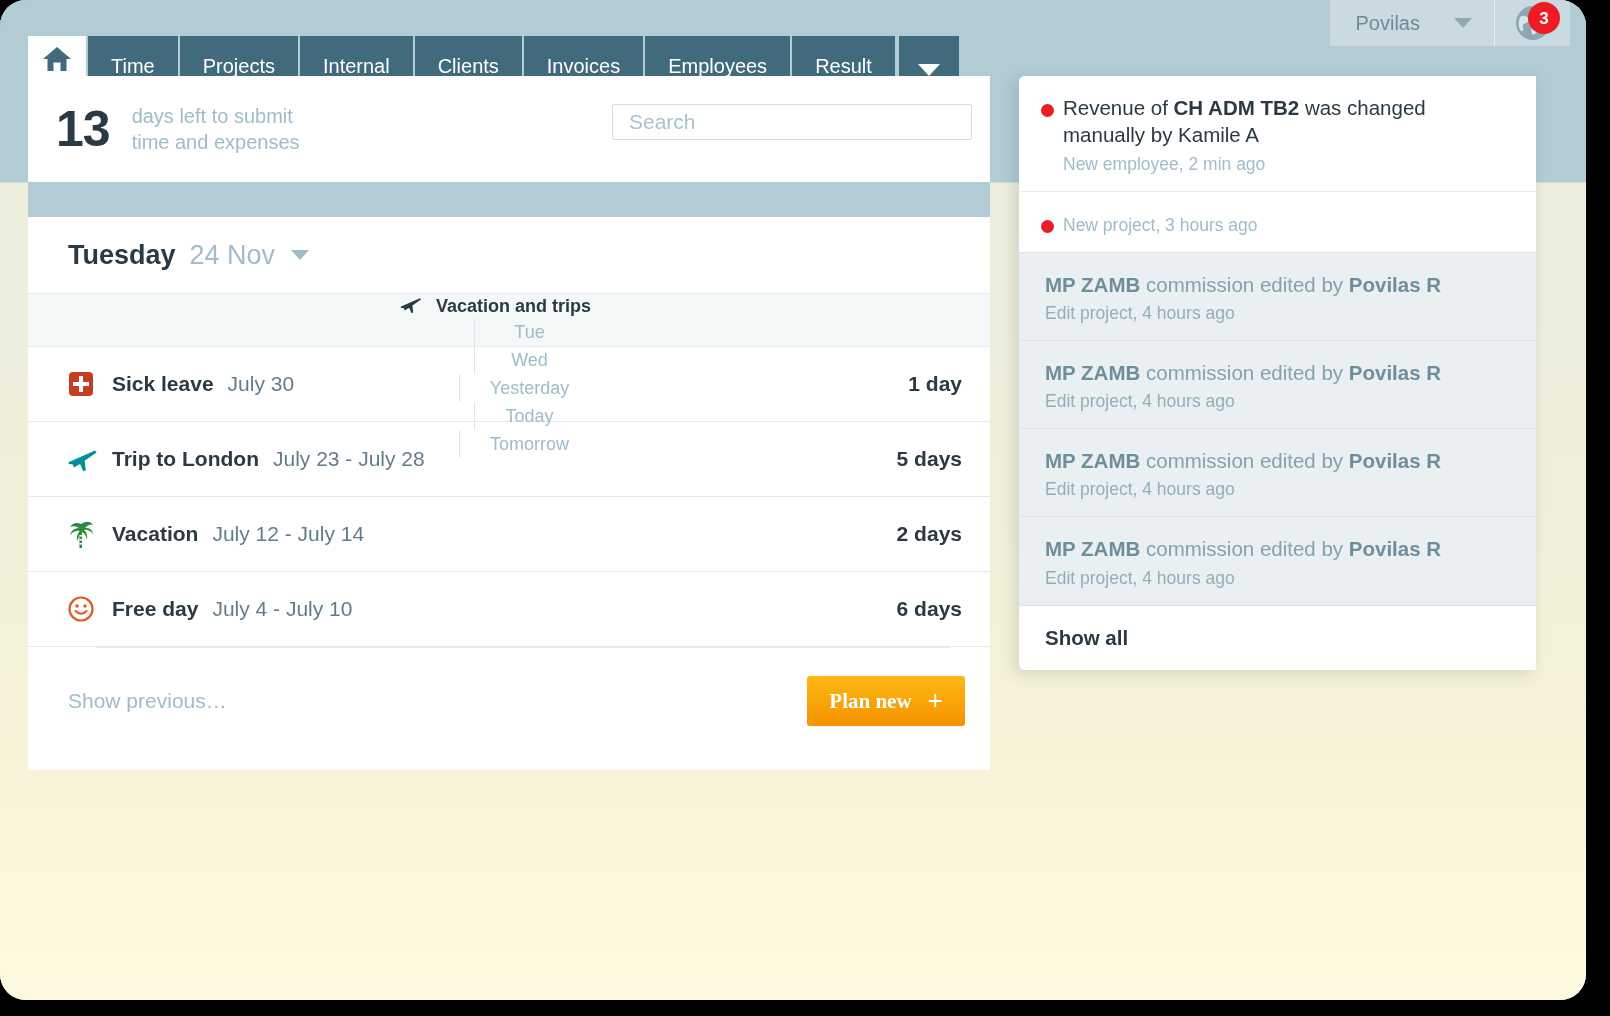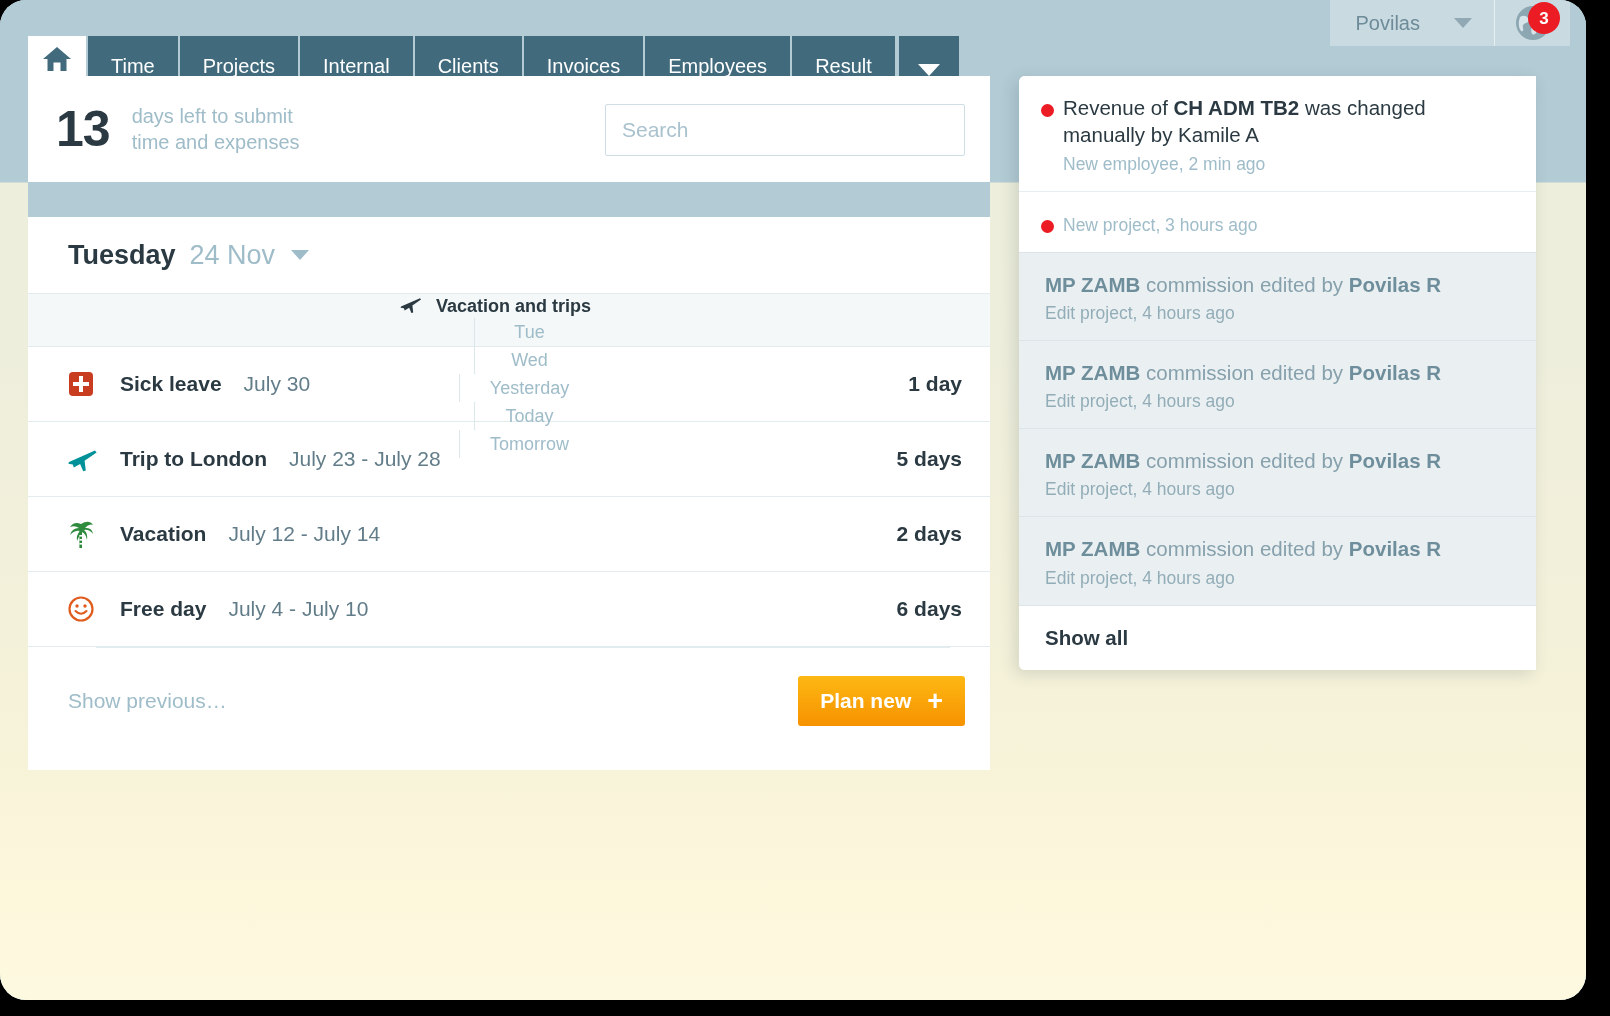--- a/index.html
+++ b/index.html
@@ -153,22 +153,22 @@
     letter-spacing: -1px;
   }
   #days-text {
     margin-left: 22px;
     font-size: 20px;
     color: #9fbcc9;
     line-height: 1.32;
   }
   #search-wrap {
     position: absolute;
-    right: 25px; top: 28px;
-    width: 360px; height: 52px;
+    right: 18px; top: 28px;
+    width: 360px; height: 36px;
   }
   #search-input {
     width: 100%; height: 100%;
     border: 1px solid #cfdde4;
     background: #fff;
     border-radius: 2px;
     font-size: 21px;
     color: #9fbcc9;
     padding: 0 16px;
     font-family: "Liberation Sans", sans-serif;
@@ -235,21 +235,20 @@
   .daycol.wide { width: 140px; }
 
   
   .leave-row {
     height: 75px;
     display: flex;
     align-items: center;
     padding: 0 28px 0 40px;
     border-bottom: 1px solid #e2ecef;
     cursor: pointer;
-    gap: 8px;
   }
   .leave-row:last-of-type { border-bottom: none; }
   .row-icon {
     width: 44px;
     display: flex; align-items: center; justify-content: flex-start;
   }
   .row-name {
     font-size: 21px; font-weight: bold; color: #2b3a42;
     margin-right: 14px;
     white-space: nowrap;
@@ -281,21 +280,21 @@
     margin-left: auto;
     background: linear-gradient(180deg,#fdb813 0%,#f79200 100%);
     color: #fff;
     font-size: 21px; font-weight: bold;
     border: none;
     border-radius: 3px;
     padding: 0 22px;
     height: 50px;
     display: flex; align-items: center; gap: 16px;
     cursor: pointer;
-    font-family: Liberation Sans, sans-serif;
+    font-family: Liberation Serif, serif;
   }
   #plan-new .plus { font-size: 27px; font-weight: bold; line-height: 1; }
 
   
   #notif-panel {
     position: absolute;
     left: 1019px; top: 76px;
     width: 517px;
     background: #ffffff;
     border-radius: 6px 0 0 6px;

